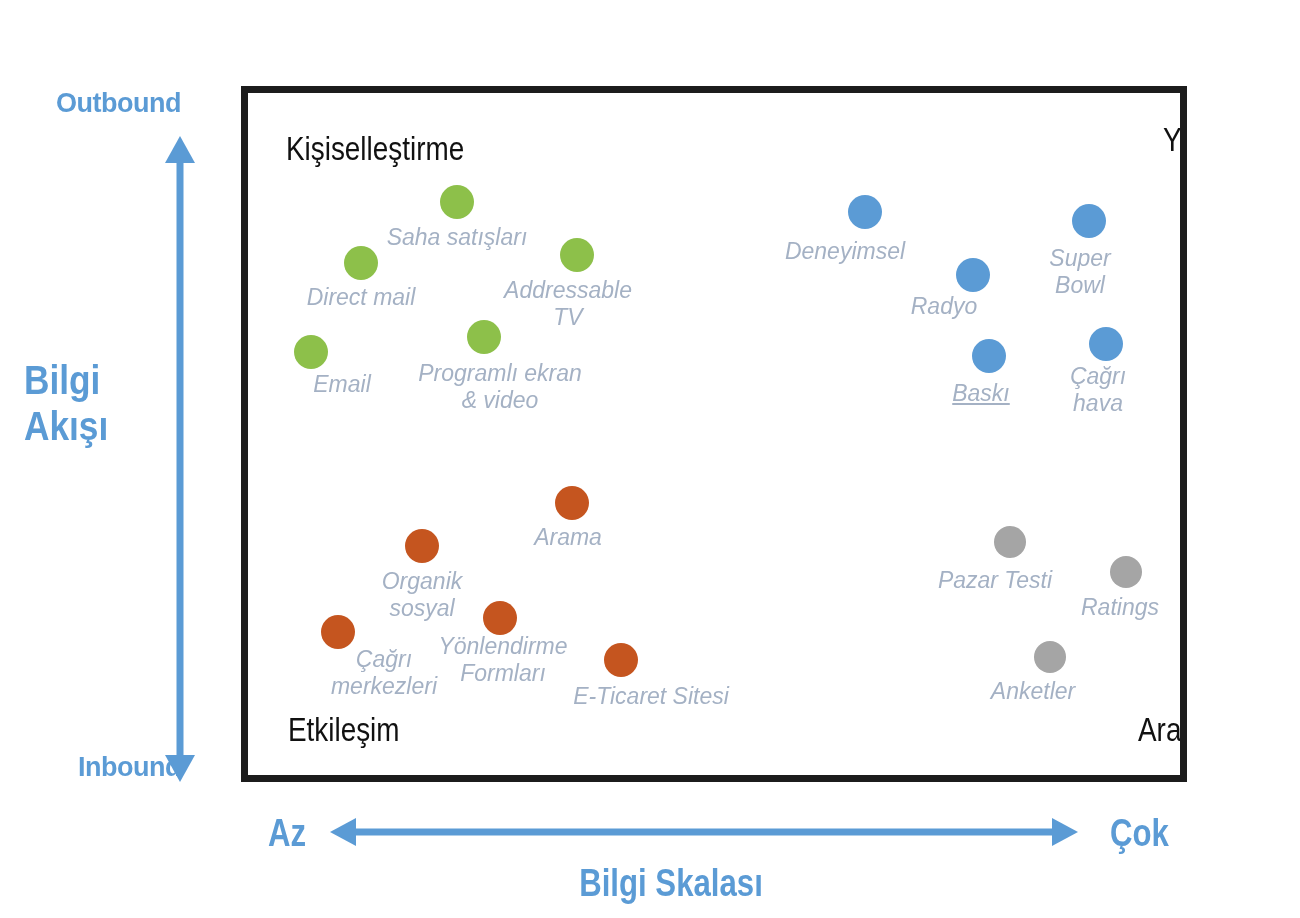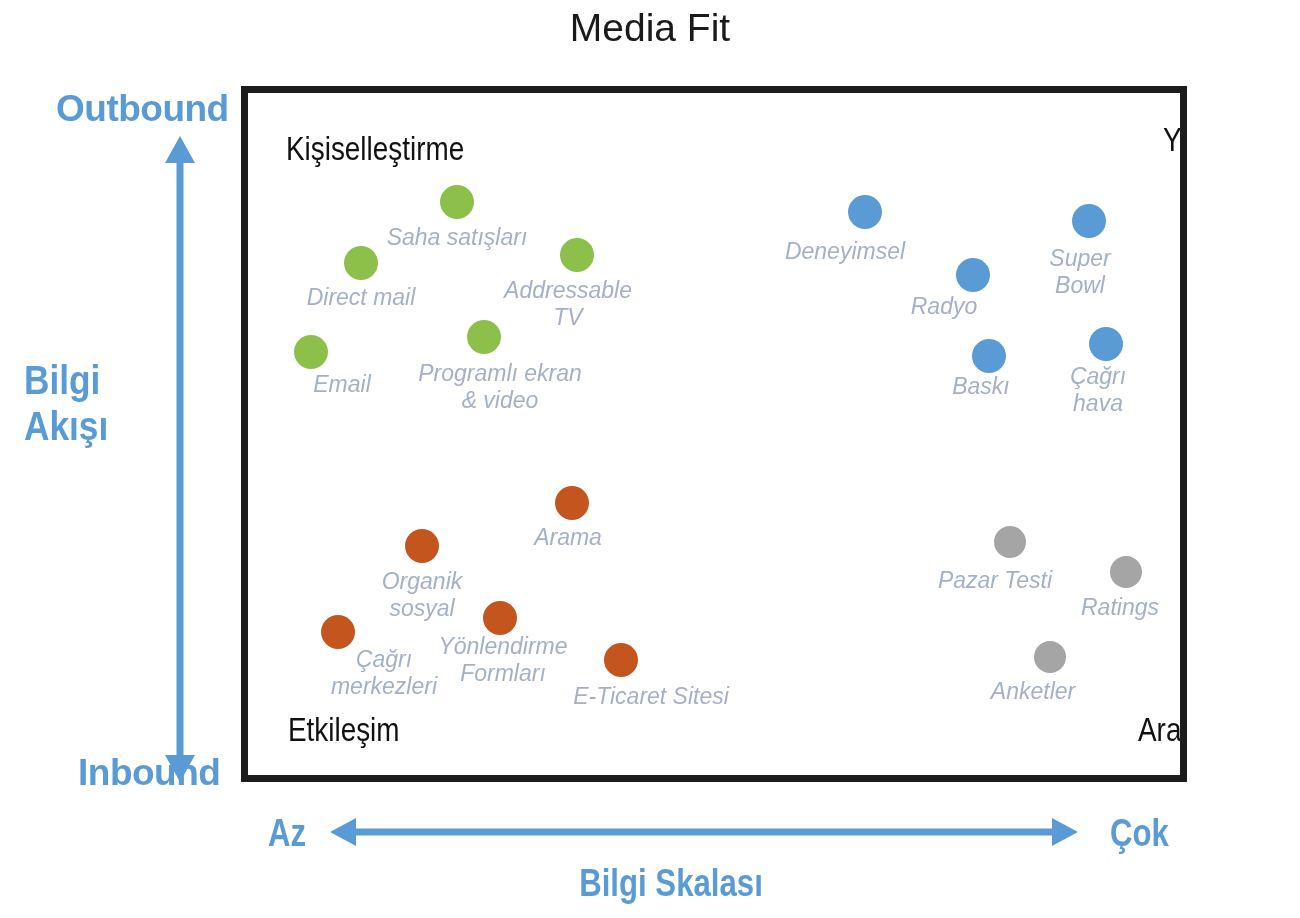--- a/index.html
+++ b/index.html
@@ -80,21 +80,21 @@
   .point-label.center { text-align: center; }
 
   
   .axis-text {
     position: absolute;
     color: #5B9BD5;
     white-space: pre-line;
   }
   #label-outbound, #label-inbound {
     font-family: "Liberation Sans", sans-serif;
-    font-size: 37px;
+    font-size: 27px;
     font-weight: bold;
     letter-spacing: -0.5px;
   }
   #label-outbound { left: 56px; top: 88px; }
   #label-inbound  { left: 78px; top: 752px; }
 
   #label-y-axis {
     left: 24px;
     top: 357px;
     font-family: "Liberation Sans Narrow", "Liberation Sans", sans-serif;
@@ -121,21 +121,20 @@
 
   #v-arrow, #h-arrow { position: absolute; }
   #v-arrow { left: 162px; top: 136px; }
   #h-arrow { left: 330px; top: 814px; }
 </style>
 </head>
 <body>
 
 <div id="stage">
 
-  <div id="chart-title">Media Fit</div>
 
   <div id="label-outbound" class="axis-text">Outbound</div>
   <div id="label-inbound" class="axis-text">Inbound</div>
   <div id="label-y-axis" class="axis-text">Bilgi
 Akışı</div>
 
   <svg id="v-arrow" width="36" height="646" viewBox="0 0 36 646">
     <line x1="18" y1="22" x2="18" y2="624" stroke="#5B9BD5" stroke-width="7"></line>
     <polygon points="18,0 33,27 3,27" fill="#5B9BD5"></polygon>
     <polygon points="18,646 33,619 3,619" fill="#5B9BD5"></polygon>
@@ -172,21 +171,21 @@
         <div class="point green" style="left: 46px; top: 242px; width: 34px; height: 34px;"></div>
         <div class="point-label center" style="top: 278px; left: 61px; transform: translateX(-50%); margin-left: 33px;">Email</div>
         <div class="point blue" style="left: 600px; top: 102px; width: 34px; height: 34px;"></div>
         <div class="point-label center" style="top: 145px; left: 597px; transform: translateX(-50%);">Deneyimsel</div>
         <div class="point blue" style="left: 824px; top: 111px; width: 34px; height: 34px;"></div>
         <div class="point-label center" style="top: 152px; left: 832px; transform: translateX(-50%);">Super
 Bowl</div>
         <div class="point blue" style="left: 708px; top: 165px; width: 34px; height: 34px;"></div>
         <div class="point-label center" style="top: 200px; left: 696px; transform: translateX(-50%);">Radyo</div>
         <div class="point blue" style="left: 724px; top: 246px; width: 34px; height: 34px;"></div>
-        <div class="point-label center" style="top: 280px; left: 733px; transform: translateX(-50%);">Baskı</div>
+        <div class="point-label center" style="top: 287px; left: 733px; transform: translateX(-50%); text-decoration: underline;">Baskı</div>
         <div class="point blue" style="left: 841px; top: 234px; width: 34px; height: 34px;"></div>
         <div class="point-label center" style="top: 270px; left: 850px; transform: translateX(-50%);">Çağrı hava</div>
         <div class="point orange" style="left: 307px; top: 393px; width: 34px; height: 34px;"></div>
         <div class="point-label center" style="top: 431px; left: 320px; transform: translateX(-50%);">Arama</div>
         <div class="point orange" style="left: 157px; top: 436px; width: 34px; height: 34px;"></div>
         <div class="point-label center" style="top: 475px; left: 174px; transform: translateX(-50%);">Organik
 sosyal</div>
         <div class="point orange" style="left: 235px; top: 508px; width: 34px; height: 34px;"></div>
         <div class="point-label center" style="top: 540px; left: 255px; transform: translateX(-50%);">Yönlendirme
 Formları</div>

